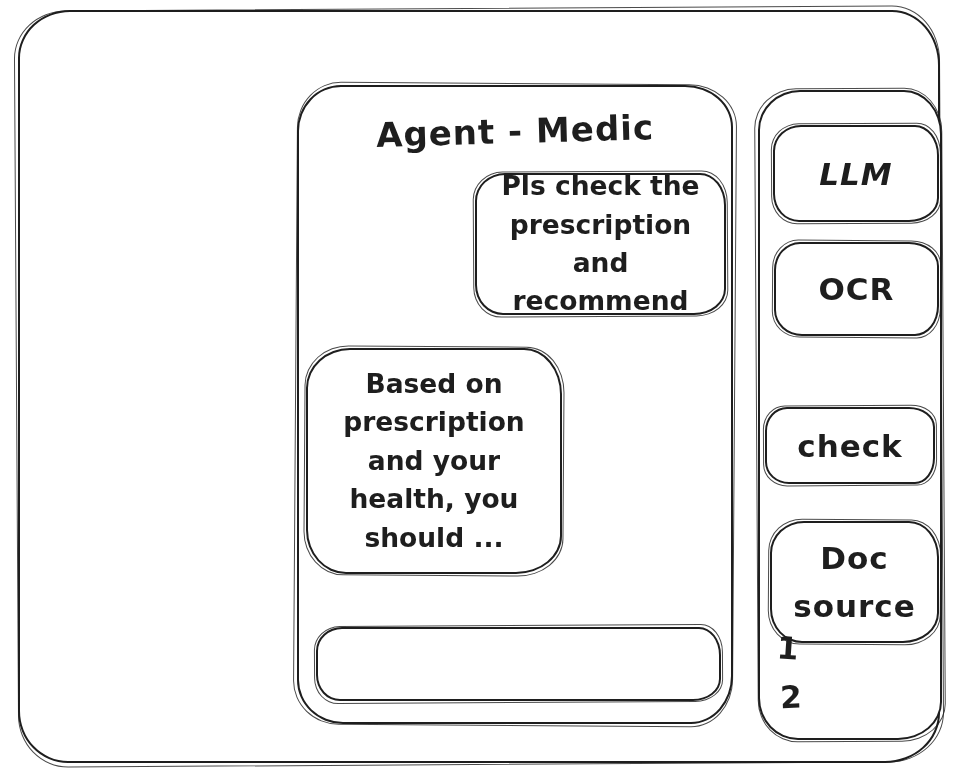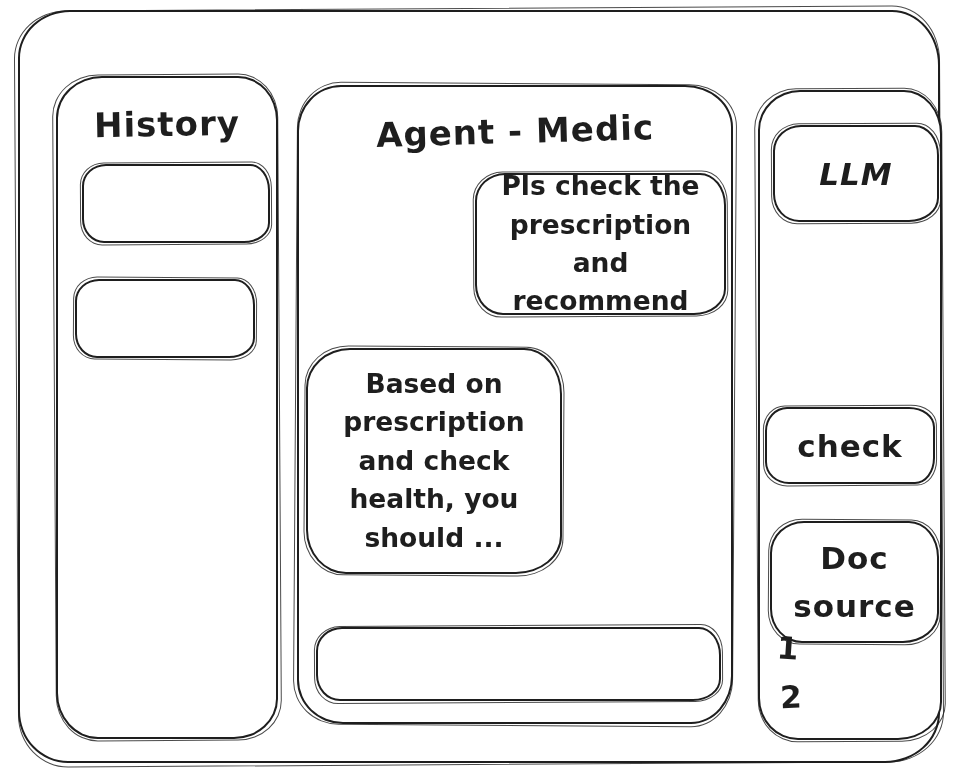--- a/index.html
+++ b/index.html
@@ -133,41 +133,37 @@
     font-weight:600;
   }
   .doc-marker.one{left:17px;top:538px;transform:rotate(4deg);}
   .doc-marker.two{left:20px;top:587px;transform:rotate(-2deg);}
 </style>
 </head>
 <body>
 
 <div class="sketch frame">
 
-  <div class="sketch sidebar-left">
-    <div class="panel-title">History</div>
-    <div class="sketch history-item one"></div>
-    <div class="sketch tilt-r history-item two"></div>
-  </div>
 
   <div class="sketch tilt-r main-panel">
     <div class="panel-title">Agent - Medic</div>
 
     <div class="sketch bubble user">Pls check the prescription and recommend</div>
 
-    <div class="sketch tilt-r bubble agent">Based on prescription and check health, you should ...</div>
+    <div class="sketch tilt-r bubble agent">Based on prescription and your health, you should ...</div>
 
     <div class="sketch chat-input">
       <input type="text" aria-label="chat message input" placeholder="" style="">
     </div>
   </div>
 
   <div class="sketch sidebar-right">
     <div class="sketch tool llm">LLM</div>
 
+    <div class="sketch tilt-r tool ocr">OCR</div>
 
     <div class="sketch tool params">check</div>
 
     <div class="sketch tilt-r tool doc-source">Doc source</div>
 
     <div class="doc-marker one">1</div>
     <div class="doc-marker two">2</div>
   </div>
 
 </div>

